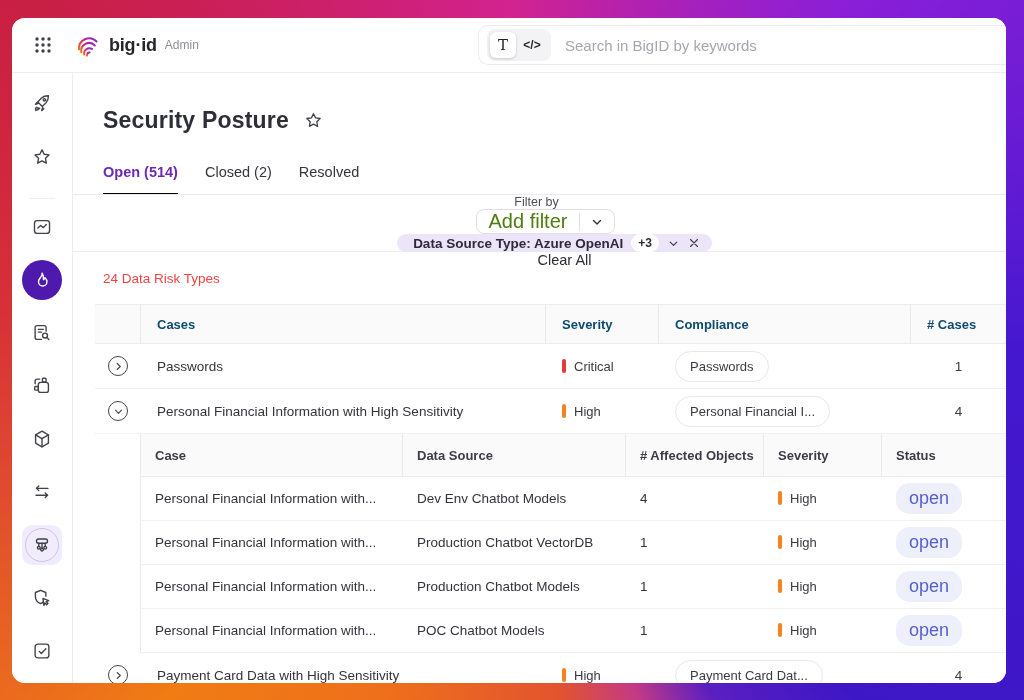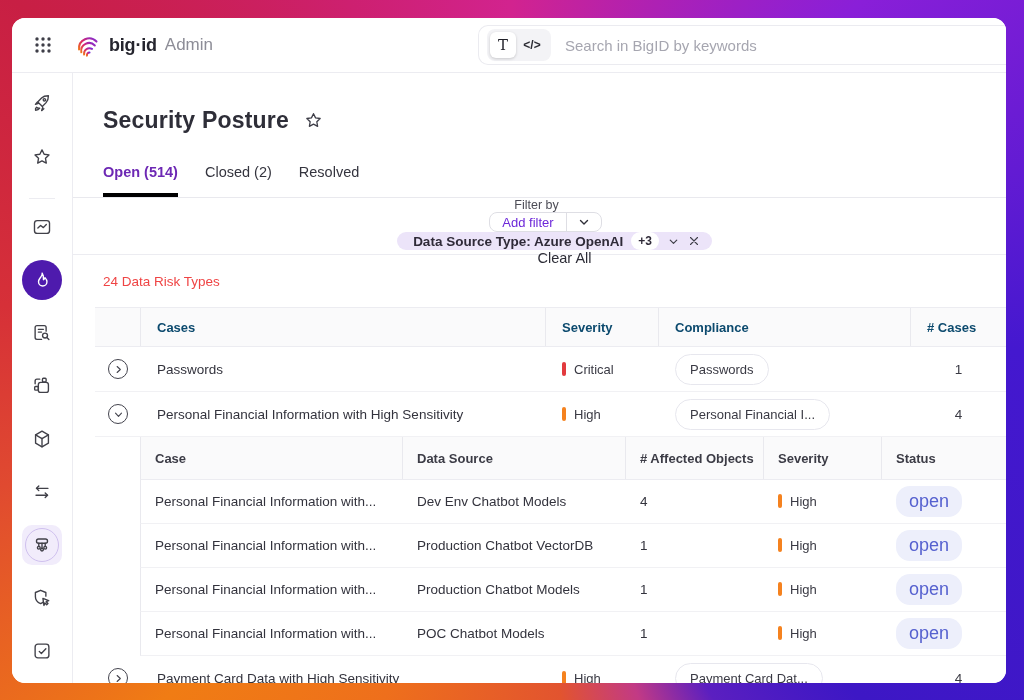--- a/index.html
+++ b/index.html
@@ -14,21 +14,21 @@
   }
   .window {
     position:absolute; left:12px; top:18px; width:994px; height:665px;
     background:#fff; border-radius:13px; overflow:hidden;
   }
   
   .topbar { position:absolute; left:0; top:0; right:0; height:55px; border-bottom:1px solid #ececf1; background:#fff; display:flex; align-items:center; z-index:3; }
   .waffle { margin-left:22px; display:flex; cursor:pointer; }
   .logo-wrap { display:flex; align-items:center; margin-left:22px; }
   .brand { font-size:18px; font-weight:700; color:#25252e; margin-left:8px; letter-spacing:-0.2px; }
-  .brand-suffix { font-size:17px; color:#8d8d97; margin-left:8px; }
+  .brand-suffix { font-size:12px; color:#8d8d97; margin-left:8px; }
   .search { position:absolute; left:466px; top:7px; right:0; height:40px; background:#fff; border:1px solid #ebebf0; border-right:none; border-radius:10px 0 0 10px; display:flex; align-items:center; }
   .search-toggles { display:flex; align-items:center; background:#f3f3f6; border-radius:8px; margin-left:8px; padding:3px; }
   .tg-t { width:26px; height:26px; background:#fff; border-radius:6px; box-shadow:0 1px 3px rgba(0,0,0,0.18); font-family:"DejaVu Serif",serif; font-size:15px; color:#1f1f28; display:flex; align-items:center; justify-content:center; cursor:pointer; }
   .tg-code { width:32px; text-align:center; font-size:12px; font-weight:700; color:#2c2c34; cursor:pointer; }
   .search-ph { margin-left:14px; font-size:15px; color:#a6a6b0; }
   
   .sidebar { position:absolute; left:0; top:55px; bottom:0; width:61px; border-right:1px solid #ececf1; background:#fff; display:flex; flex-direction:column; align-items:center; padding-top:11px; z-index:2; }
   .side-icon { position:relative; width:40px; height:40px; min-height:40px; display:flex; align-items:center; justify-content:center; margin-bottom:13px; cursor:pointer; color:#414149; }
   .side-icon svg { stroke:#414149; fill:none; stroke-width:1.5; stroke-linecap:round; stroke-linejoin:round; }
   .side-icon.active { background:#4e1aad; border-radius:50%; }
@@ -36,25 +36,25 @@
   .side-icon.focused { background:#f1ecfb; border-radius:10px; }
   .side-icon.focused .ring { position:absolute; width:34px; height:34px; border:1px solid #cfc0ee; border-radius:50%; }
   .side-div { width:26px; height:1px; background:#ececf1; margin:8px 0 8px 0; min-height:1px; }
   
   .content { position:absolute; left:61px; top:55px; right:0; bottom:0; background:#fff; overflow:hidden; }
   .title-row { display:flex; align-items:center; padding:34px 0 0 30px; }
   .page-title { font-size:23px; font-weight:600; color:#2e2e38; letter-spacing:0.2px; }
   .fav-star { margin-left:14px; display:flex; cursor:pointer; }
   .tabs { display:flex; gap:27px; padding-left:30px; margin-top:30px; border-bottom:1px solid #e9e9ee; }
   .tab { font-size:14.5px; color:#34343e; font-weight:500; padding-bottom:13px; cursor:pointer; }
-  .tab.active { color:#6d28b4; font-weight:700; border-bottom:4px solid #000000; }
+  .tab.active { color:#6d28b4; font-weight:700; border-bottom:1px solid #000000; }
   .filter-row { display:flex; align-items:center; height:57px; padding-left:30px; border-bottom:1px solid #ececf1;flex-direction:column; }
   .filter-label { font-size:12.5px; color:#4c4c56; margin-right:36px; }
   .add-filter { display:flex; align-items:center; height:36px; border:1px solid #dedee4; border-radius:8px; padding:0 10px 0 12px; margin-right:18px; cursor:pointer; }
-  .add-filter-text { font-size:13px; color:#6d28d9; }
+  .add-filter-text { font-size:20px; color:#4d7c0f; }
   .af-sep { width:1px; height:18px; background:#dedee4; margin:0 10px 0 12px; }
   .chip { display:flex; align-items:center; height:26px; background:#ece4f9; border-radius:18px; padding:0 12px 0 16px; gap:8px; }
   .chip-text { font-size:13.5px; font-weight:600; color:#2f2a38; }
   .chip-more { background:#fff; border-radius:10px; padding:2px 7px; font-size:12px; font-weight:600; color:#2f2a38; }
   .chip .x, .chip .chev { display:flex; cursor:pointer; }
   .clear-all { margin-left:20px; font-size:14.5px; font-weight:500; color:#2c2c36; cursor:pointer; }
   .summary-row { height:52px; display:flex; align-items:center; padding-left:30px; font-size:13.5px; color:#ef4444; }
   
   .tbl-head { display:grid; grid-template-columns:46px 405px 113px 252px 1fr; margin-left:22px; height:40px; background:#fafafb; border-top:1px solid #ececf1; border-bottom:1px solid #ececf1; align-items:center; }
   .tbl-head > div { font-size:13px; font-weight:600; color:#0c4a6e; padding-left:16px; height:100%; display:flex; align-items:center; border-right:1px solid #e9e9ee; }

